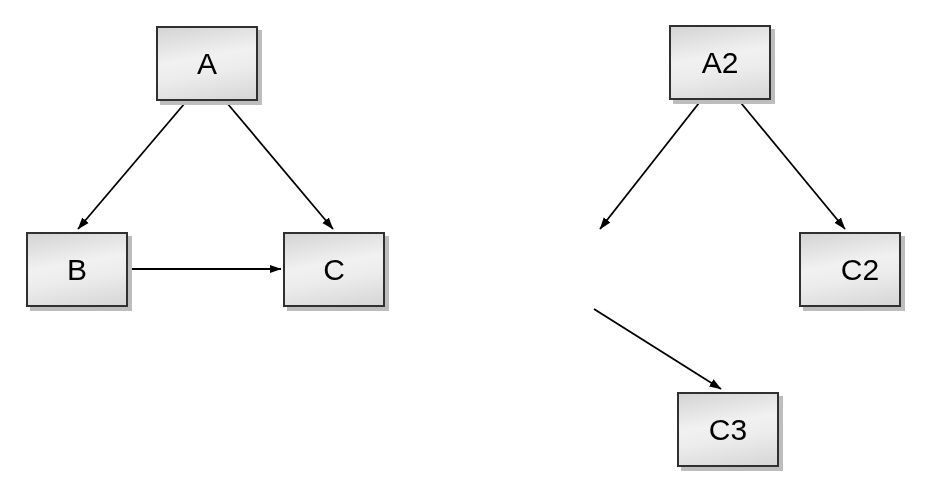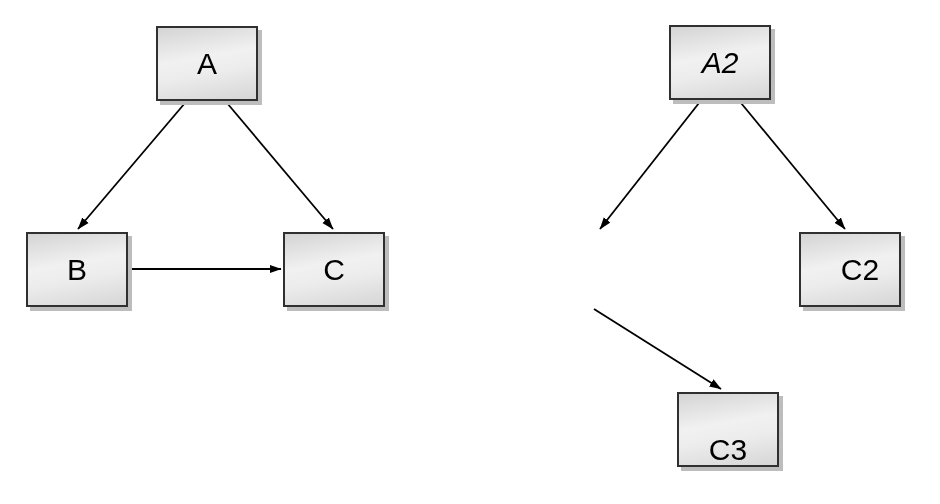--- a/index.html
+++ b/index.html
@@ -37,24 +37,24 @@
   .node-label {
     font-size: 30px;
     color: #000000;
     line-height: 1;
     user-select: none;
   }
   
   .node-A  { left: 156px; top: 26px;  }
   .node-B  { left: 26px;  top: 232px; }
   .node-C  { left: 283px; top: 232px; }
-  .node-A2 { left: 669px; top: 25px; font-style: italic;  }
+  .node-A2 { left: 669px; top: 25px;  }
   .node-B2 { left: 542px; top: 232px; }
   .node-C2 { left: 799px; top: 232px; padding-left: 20px; }
-  .node-C3 { left: 677px; top: 392px; align-items: flex-end; }
+  .node-C3 { left: 677px; top: 392px; }
   .edge {
     stroke: #000000;
     stroke-width: 1.8;
     fill: none;
   }
 </style>
 </head>
 <body>
 
 <div class="canvas">

